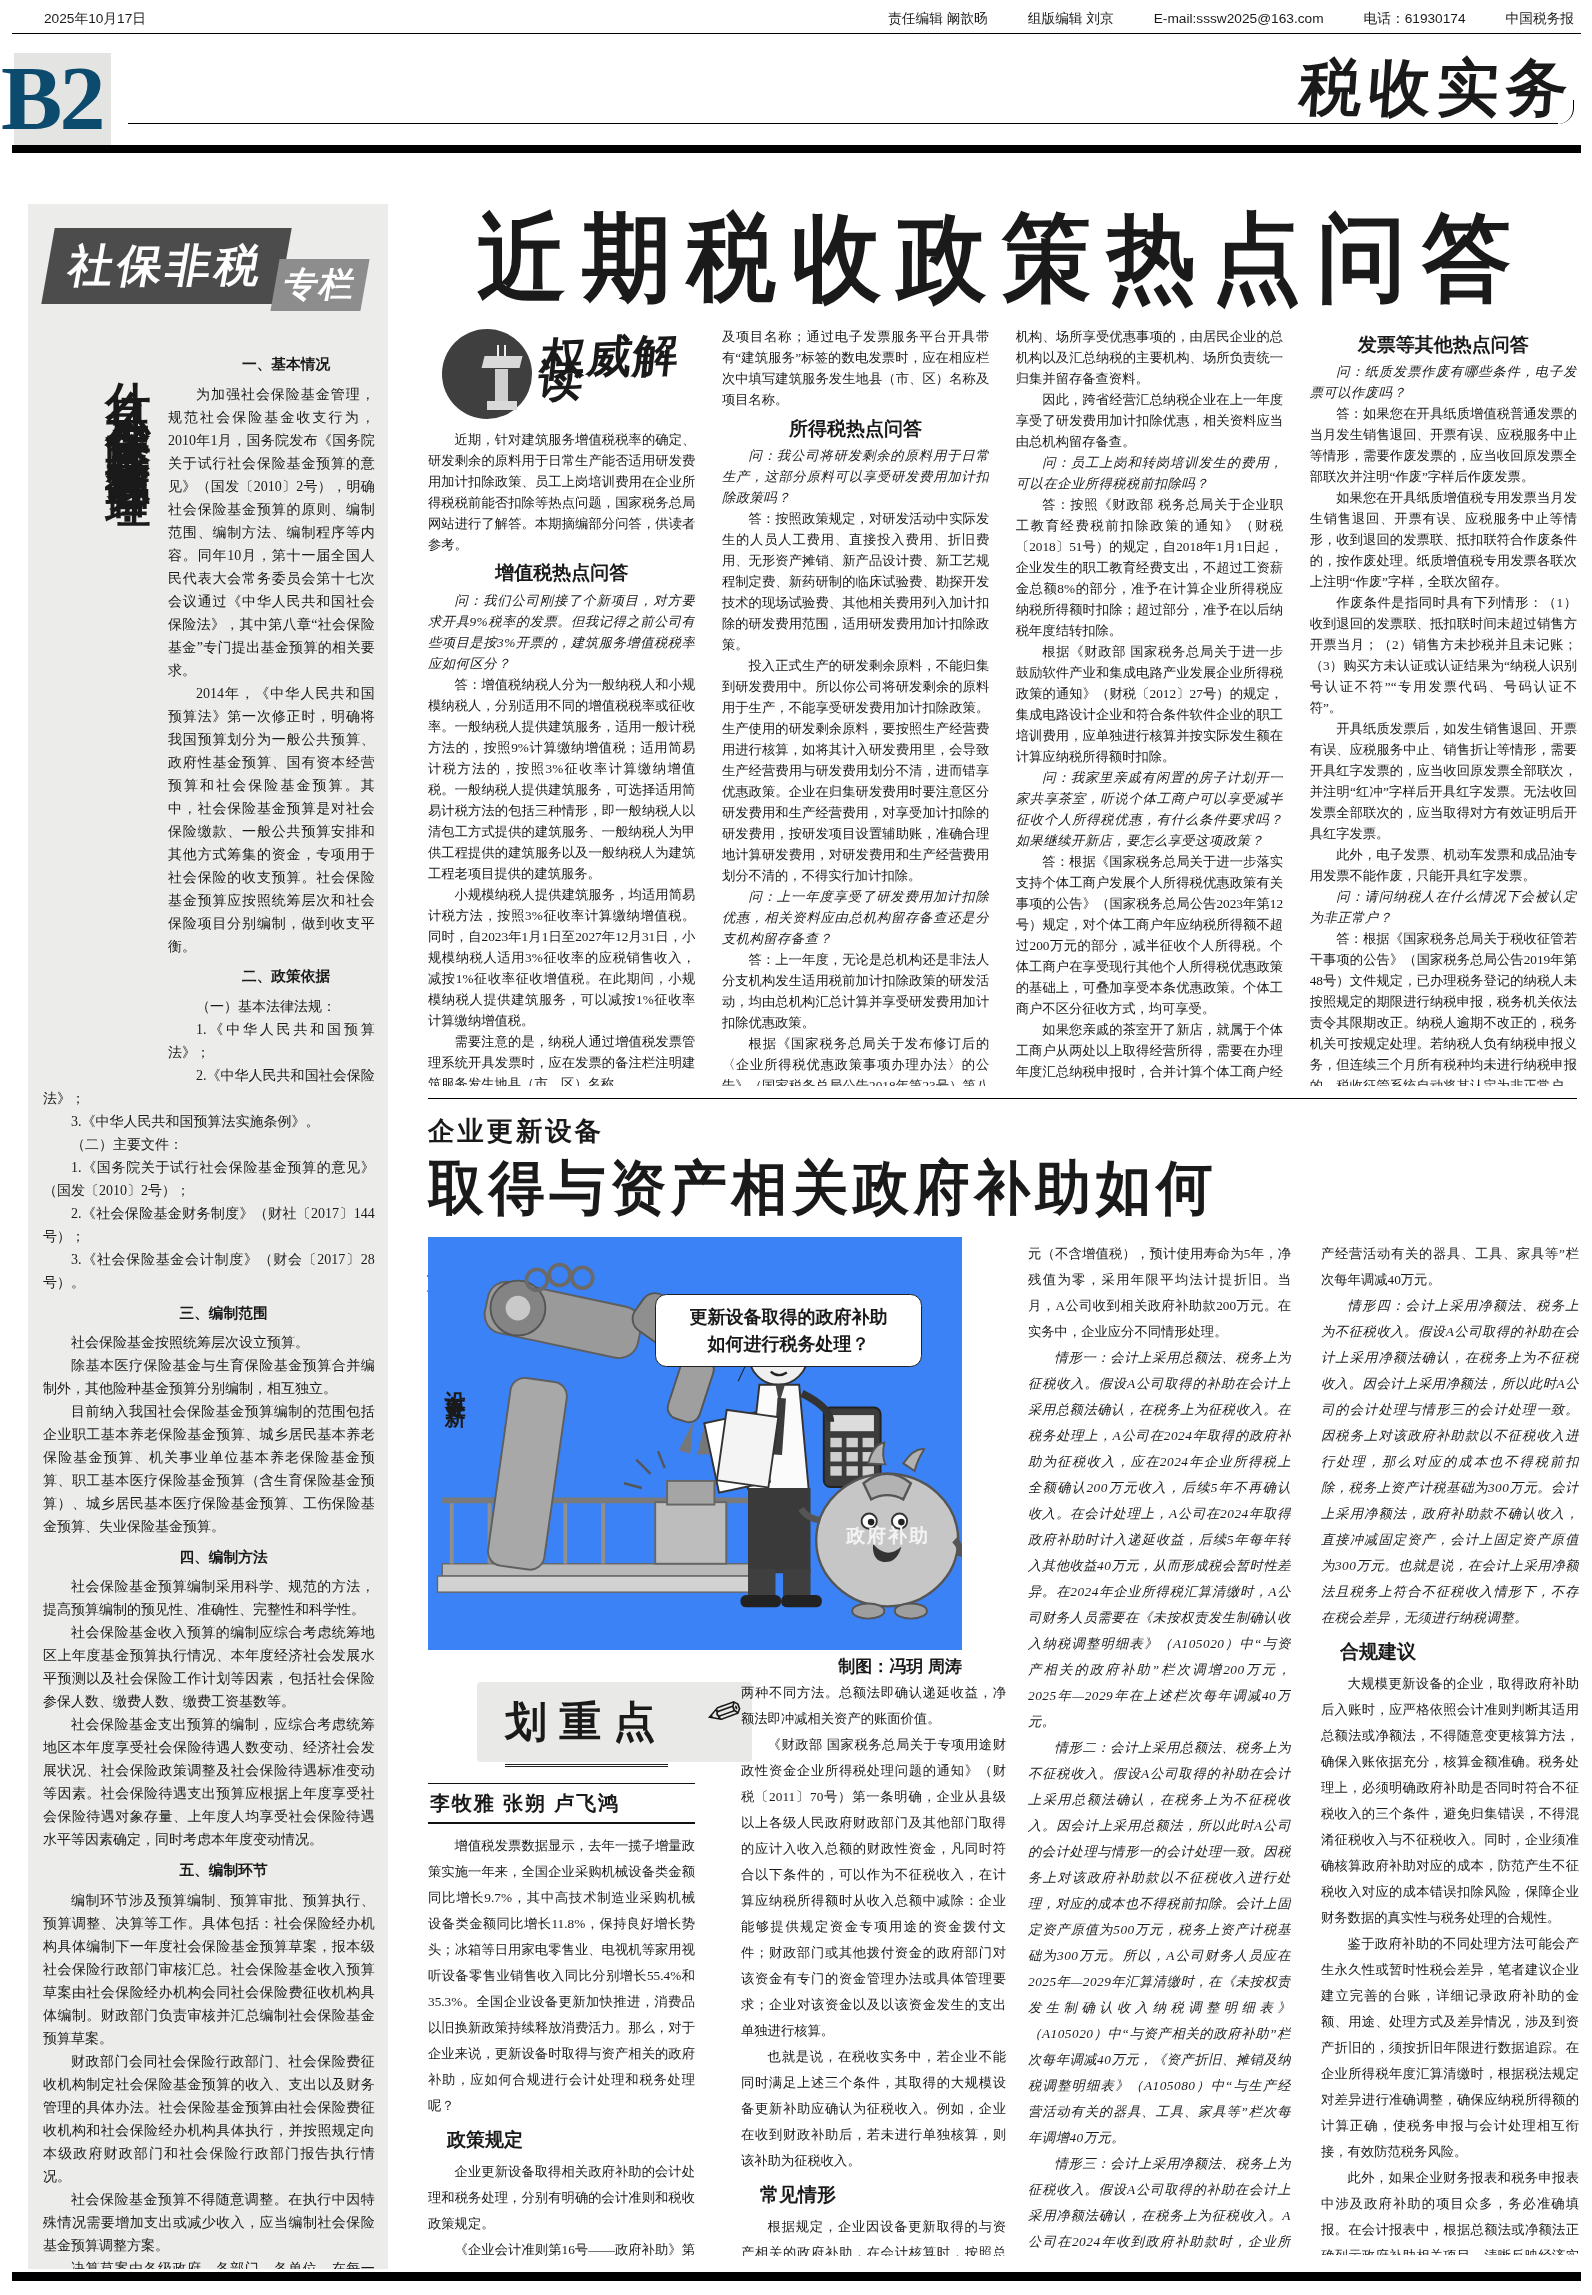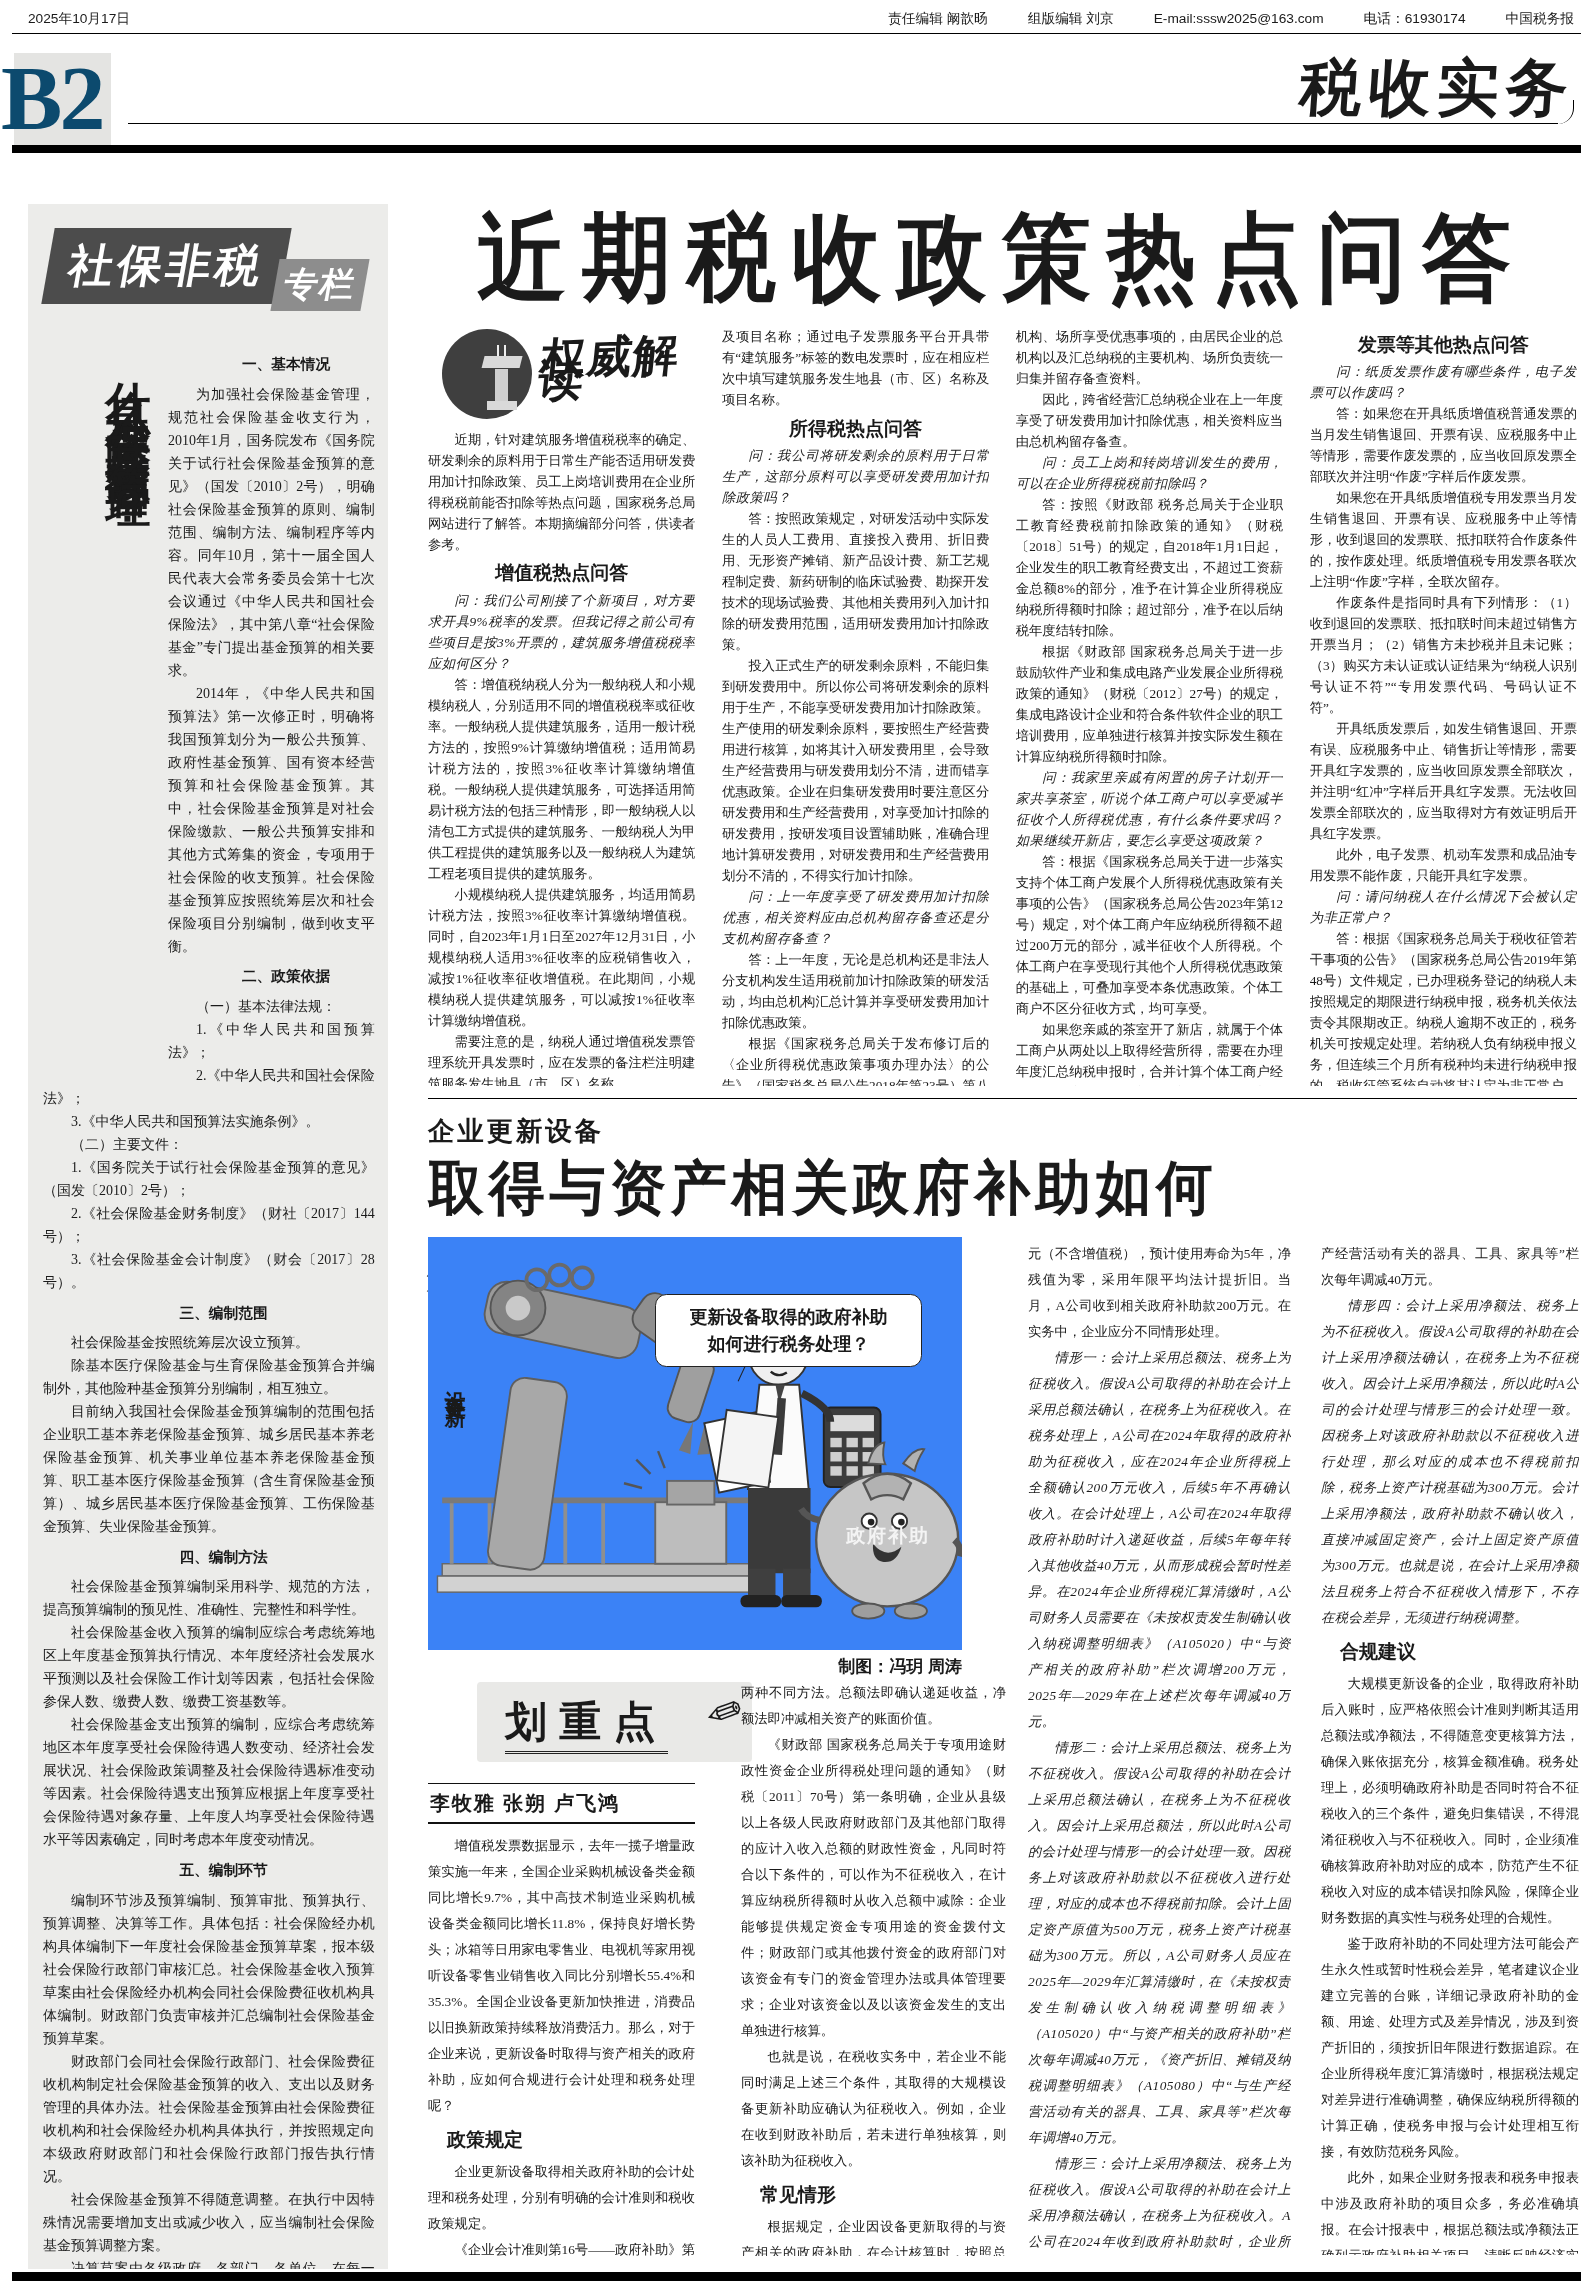--- a/index.html
+++ b/index.html
@@ -4,21 +4,21 @@
 <style>
   html,body{margin:0;padding:0;}
   body{width:1593px;height:2295px;background:#f7f7f6;font-family:"Liberation Serif",serif;color:#1a1a1a;}
   #page{position:relative;width:1593px;height:2295px;background:#ffffff;overflow:hidden;}
 
   
   .dateline{position:absolute;top:9.5px;left:28px;right:19px;display:flex;align-items:baseline;
             font-family:"Liberation Sans",sans-serif;font-size:13.7px;}
   .dateline .sp{flex:1;}
   .dateline span{margin-left:40px;white-space:nowrap;}
-  .dateline .date{margin-left:0;}
+  .dateline .date{margin-left:16px;}
   .rule-thin{position:absolute;top:33px;left:12px;width:1569px;height:1.4px;background:#000;}
 
   .b2strip{position:absolute;top:53px;left:14px;width:97px;height:92px;background:#e4e4e2;}
   .b2{position:absolute;top:45px;left:0.9px;font-size:92px;font-weight:bold;font-family:"Liberation Serif",serif;
       letter-spacing:-2.8px;color:#0c4a6e;}
   .section-name{position:absolute;top:46px;right:19px;font-size:62px;font-weight:bold;
       font-family:"Liberation Serif",serif;letter-spacing:6.6px;transform:skewX(-4deg);}
   .masthead-rule{position:absolute;top:123px;left:128px;width:1430px;height:1.4px;background:#000;}
   .masthead-curl{position:absolute;top:100px;left:1557px;width:16px;height:24px;border-right:1.4px solid #000;
       border-bottom:0;border-top-right-radius:0;border-bottom-right-radius:16px;}
@@ -83,21 +83,21 @@
         font-family:"Liberation Sans",sans-serif;font-size:18px;font-weight:bold;line-height:26.5px;}
   .bubble:after{content:"";position:absolute;left:85px;bottom:-16px;width:1.4px;height:16px;background:#222;transform:rotate(25deg);}
   .bag-label{position:absolute;left:408px;top:286px;width:104px;text-align:center;color:#f4f4f4;
         font-size:19px;font-weight:bold;font-family:"Liberation Sans",sans-serif;letter-spacing:1.9px;}
   .illu-credit{position:absolute;left:428px;top:1655px;width:534px;text-align:right;
         font-family:"Liberation Sans",sans-serif;font-size:17px;font-weight:bold;}
 
   .hl-badge{position:absolute;left:477px;top:1682px;width:275px;height:80px;background:#e9e9e7;
         border-radius:3.8px;}
   .hl-text{position:absolute;left:28px;top:12.3px;font-size:42px;font-weight:bold;letter-spacing:12.3px;
-        font-family:"Liberation Serif",serif;border-bottom:3.8px double #222;padding-bottom:1px;text-align:right;}
+        font-family:"Liberation Serif",serif;border-bottom:3.8px double #222;padding-bottom:14px;text-align:right;}
   .hl-pencil{position:absolute;right:11.4px;top:4.7px;font-size:41px;transform:rotate(115deg);}
 
   .authors{position:absolute;left:428px;top:1783px;width:265px;border-top:1.4px solid #111;border-bottom:2.4px solid #111;
         font-family:"Liberation Sans",sans-serif;font-weight:bold;font-size:20px;letter-spacing:1.9px;
         padding:5.7px 0 5.7px 1.9px;}
 
   .bcol{position:absolute;overflow:hidden;font-size:13.3px;line-height:26px;}
   .bcol1{left:428px; top:1833px;width:267px;height:423px;}
   .bcol2{left:741px;top:1680px;width:265px;height:576px;}
   .bcol3{left:1028px;top:1241px;width:263px;height:1014px;}

